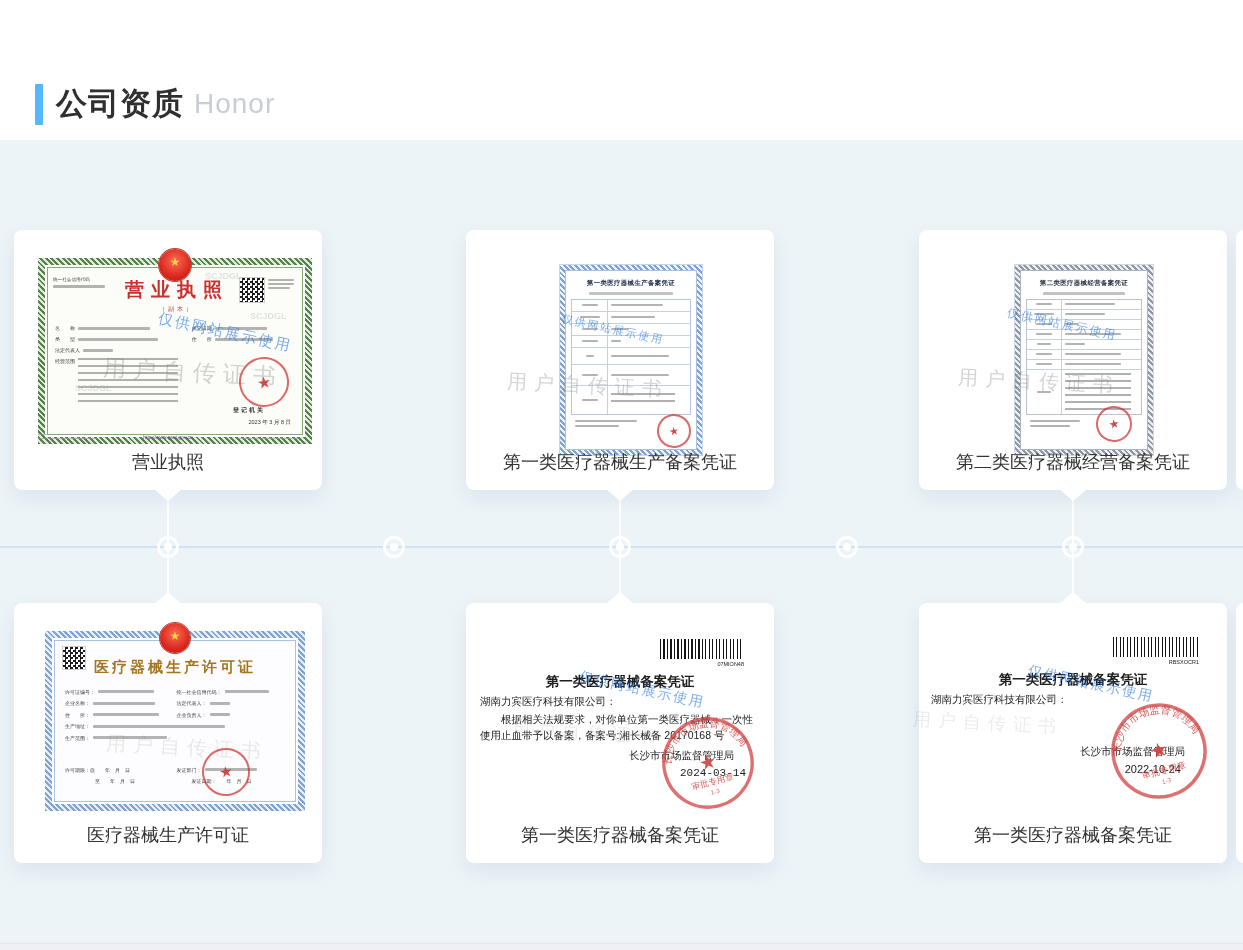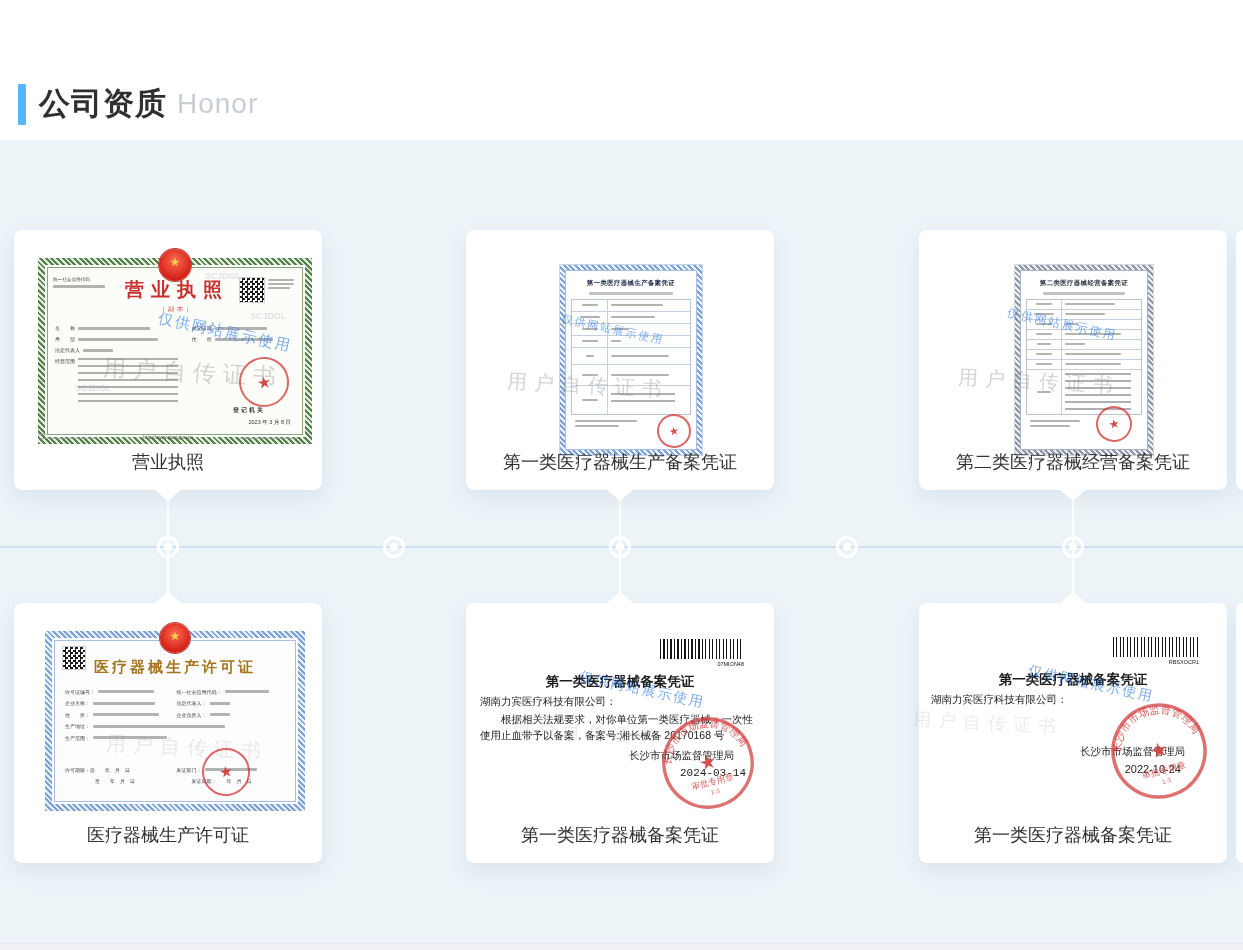--- a/index.html
+++ b/index.html
@@ -2,21 +2,21 @@
 <html><head>
 <meta charset="utf-8">
 <style>
   html,body{margin:0;padding:0;}
   body{
     width:1243px;height:950px;overflow:hidden;background:#ffffff;
     font-family:"Liberation Sans","DejaVu Sans",sans-serif;color:#333;
     position:relative;
   }
   
-  .hd{position:absolute;left:18px;top:82px;height:44px;display:flex;align-items:center;}
+  .hd{position:absolute;left:35px;top:82px;height:44px;display:flex;align-items:center;}
   .hd .bar{width:8px;height:41px;background:#1e9fff;margin-right:13px;}
   .hd .t-cn{font-size:31px;font-weight:600;color:#2f2f2f;letter-spacing:1px;}
   .hd .t-en{font-size:28px;font-weight:400;color:#c8ced4;margin-left:10px;letter-spacing:1px;}
   
   .honor{position:absolute;left:0;top:140px;width:1243px;height:810px;background:#edf4f8;}
   .tl-line{position:absolute;left:0;top:406px;width:100%;height:2px;background:#cfe3f4;}
   .dot{position:absolute;top:396px;width:16px;height:16px;border:3px solid #fff;border-radius:50%;}
   .dot::after{content:"";position:absolute;left:50%;top:50%;width:8px;height:8px;margin:-4px 0 0 -4px;background:#fff;border-radius:50%;}
   .conn{position:absolute;width:2px;background:rgba(255,255,255,.95);}
   

